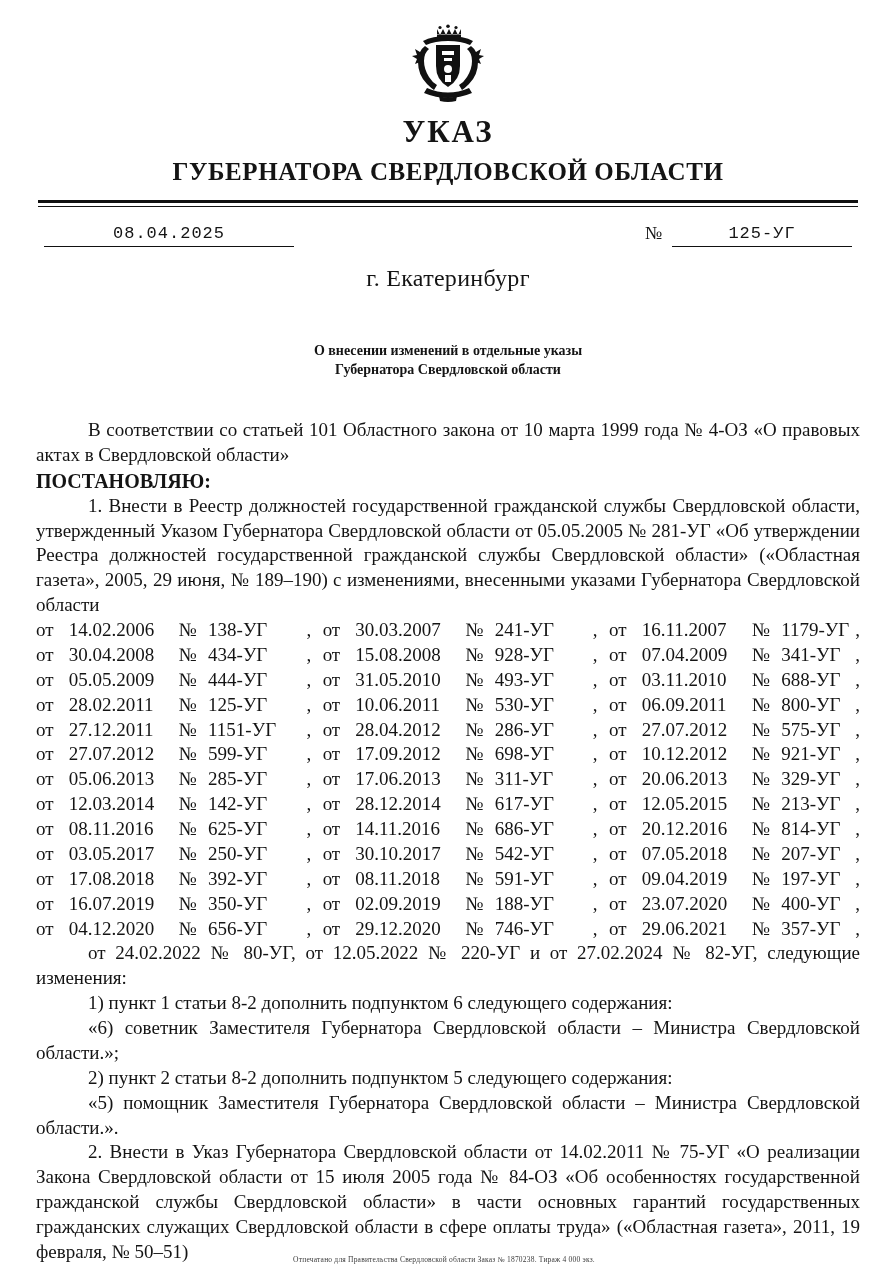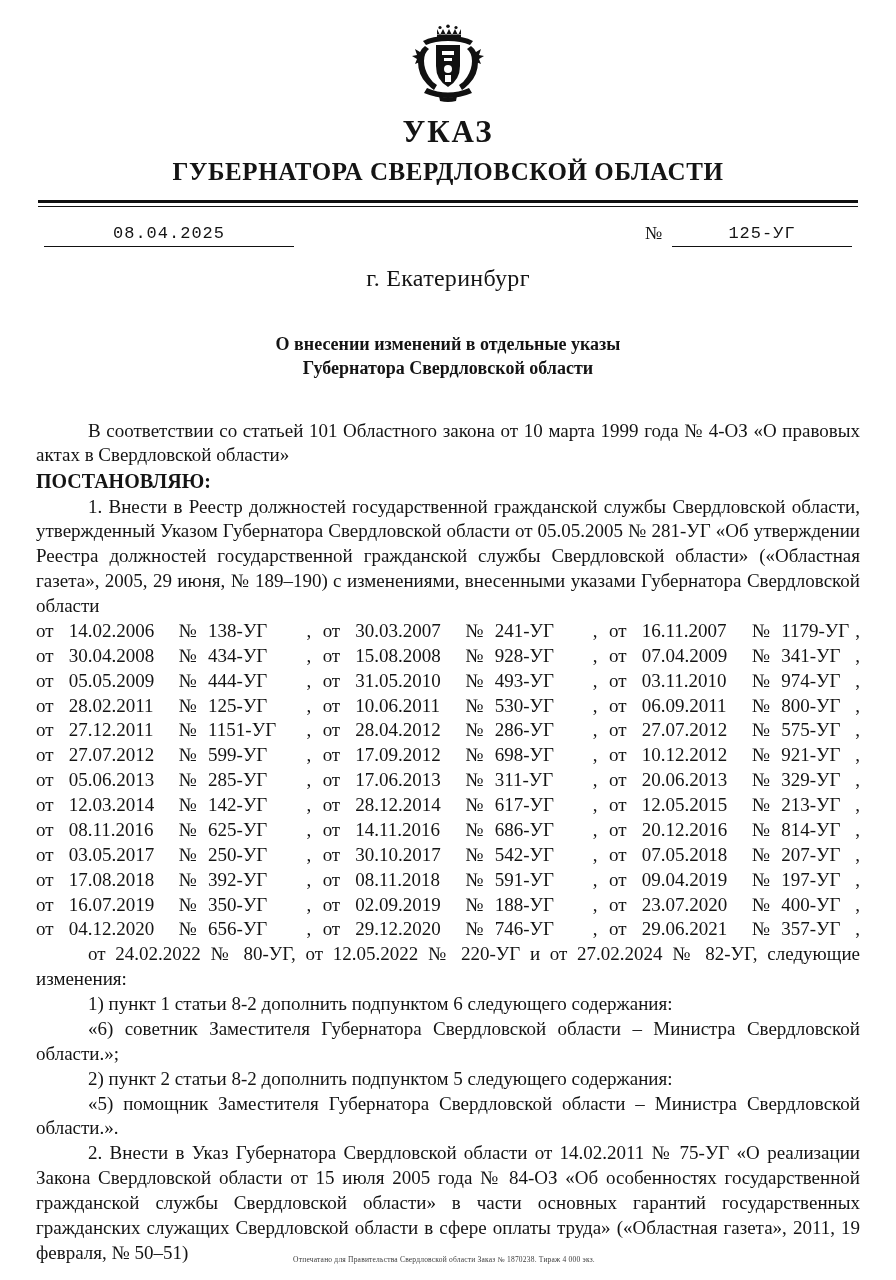--- a/index.html
+++ b/index.html
@@ -98,23 +98,23 @@
     text-align: center;
     font-size: 24px;
     margin-top: 18px;
     letter-spacing: 0.3px;
   }
 
   
   .heading {
     text-align: center;
     font-weight: bold;
-    font-size: 18px;
+    font-size: 14px;
     line-height: 1.35;
-    margin-top: 40px;
+    margin-top: 50px;
   }
 
   
   .body-text {
     margin-top: 38px;
     font-size: 19px;
     line-height: 1.31;
     text-align: justify;
     text-justify: inter-word;
   }
@@ -270,21 +270,21 @@
           <td class="c-num">444-УГ</td>
           <td class="c-sep">,</td>
           <td class="c-from">от</td>
           <td class="c-date">31.05.2010</td>
           <td class="c-no">№</td>
           <td class="c-num">493-УГ</td>
           <td class="c-sep">,</td>
           <td class="c-from">от</td>
           <td class="c-date">03.11.2010</td>
           <td class="c-no">№</td>
-          <td class="c-num">974-УГ</td>
+          <td class="c-num">688-УГ</td>
           <td class="c-sep">,</td>
         </tr>
         <tr>
           <td class="c-from">от</td>
           <td class="c-date">28.02.2011</td>
           <td class="c-no">№</td>
           <td class="c-num">125-УГ</td>
           <td class="c-sep">,</td>
           <td class="c-from">от</td>
           <td class="c-date">10.06.2011</td>

